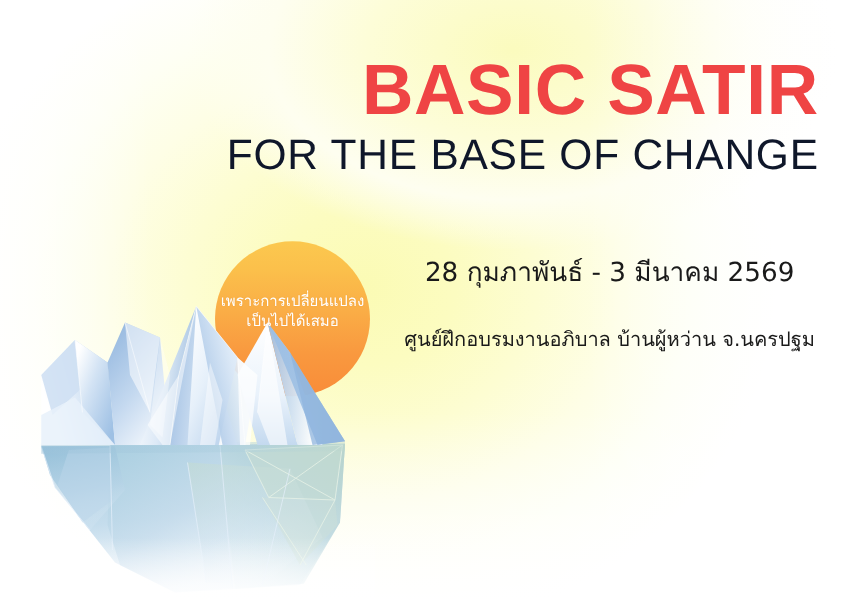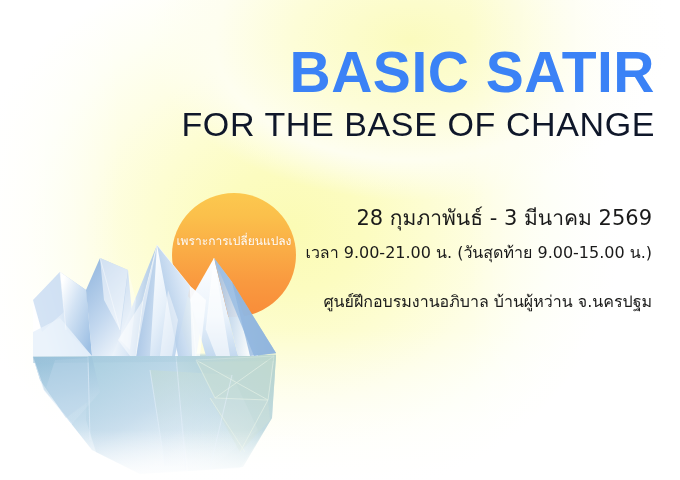--- a/index.html
+++ b/index.html
@@ -78,21 +78,21 @@
     position: absolute;
     right: 25px;
     top: 44px;
     text-align: right;
     line-height: 1;
   }
   .title-main {
     display: block;
     font-size: 57px;
     font-weight: bold;
-    color: #3b82f6;
+    color: #ef4444;
     letter-spacing: 0.5px;
     white-space: nowrap;
     font-family: "Liberation Sans", "DejaVu Sans", sans-serif;
   }
   .title-sub {
     display: block;
     margin-top: 6px;
     font-size: 34px;
     font-weight: normal;
     color: #0f172a;
@@ -139,21 +139,21 @@
     width: 680px;
     height: 480px;
     z-index: 5;
   }
 
   
   .info-block {
     position: absolute;
     right: 28px;
     top: 203px;
-    text-align: right;
+    text-align: center;
     color: #1a1a1a;
   }
   .info-date {
     font-size: 21px;
     line-height: 1.5;
     white-space: nowrap;
   }
   .info-time {
     font-size: 16px;
     line-height: 1.55;
@@ -335,26 +335,26 @@
     <defs>
       <linearGradient id="gFade" x1="0" y1="0" x2="0" y2="1">
         <stop offset="0%" stop-color="#ffffff" stop-opacity="0"></stop>
         <stop offset="100%" stop-color="#ffffff" stop-opacity="0.9"></stop>
       </linearGradient>
     </defs>
   </svg>
 
   <div class="sun-text">
     <span>เพราะการเปลี่ยนแปลง</span>
+    <span>เป็นไปได้เสมอ</span>
   </div>
 
   <div class="title-block">
     <span class="title-main">BASIC SATIR</span>
     <span class="title-sub">FOR THE BASE OF CHANGE</span>
   </div>
 
   <div class="info-block">
     <div class="info-date">28 กุมภาพันธ์ - 3 มีนาคม 2569</div>
-    <div class="info-time">เวลา 9.00-21.00 น. (วันสุดท้าย 9.00-15.00 น.)</div>
     <div class="info-venue">ศูนย์ฝึกอบรมงานอภิบาล บ้านผู้หว่าน จ.นครปฐม</div>
   </div>
 
 </div>
 
 </body></html>

